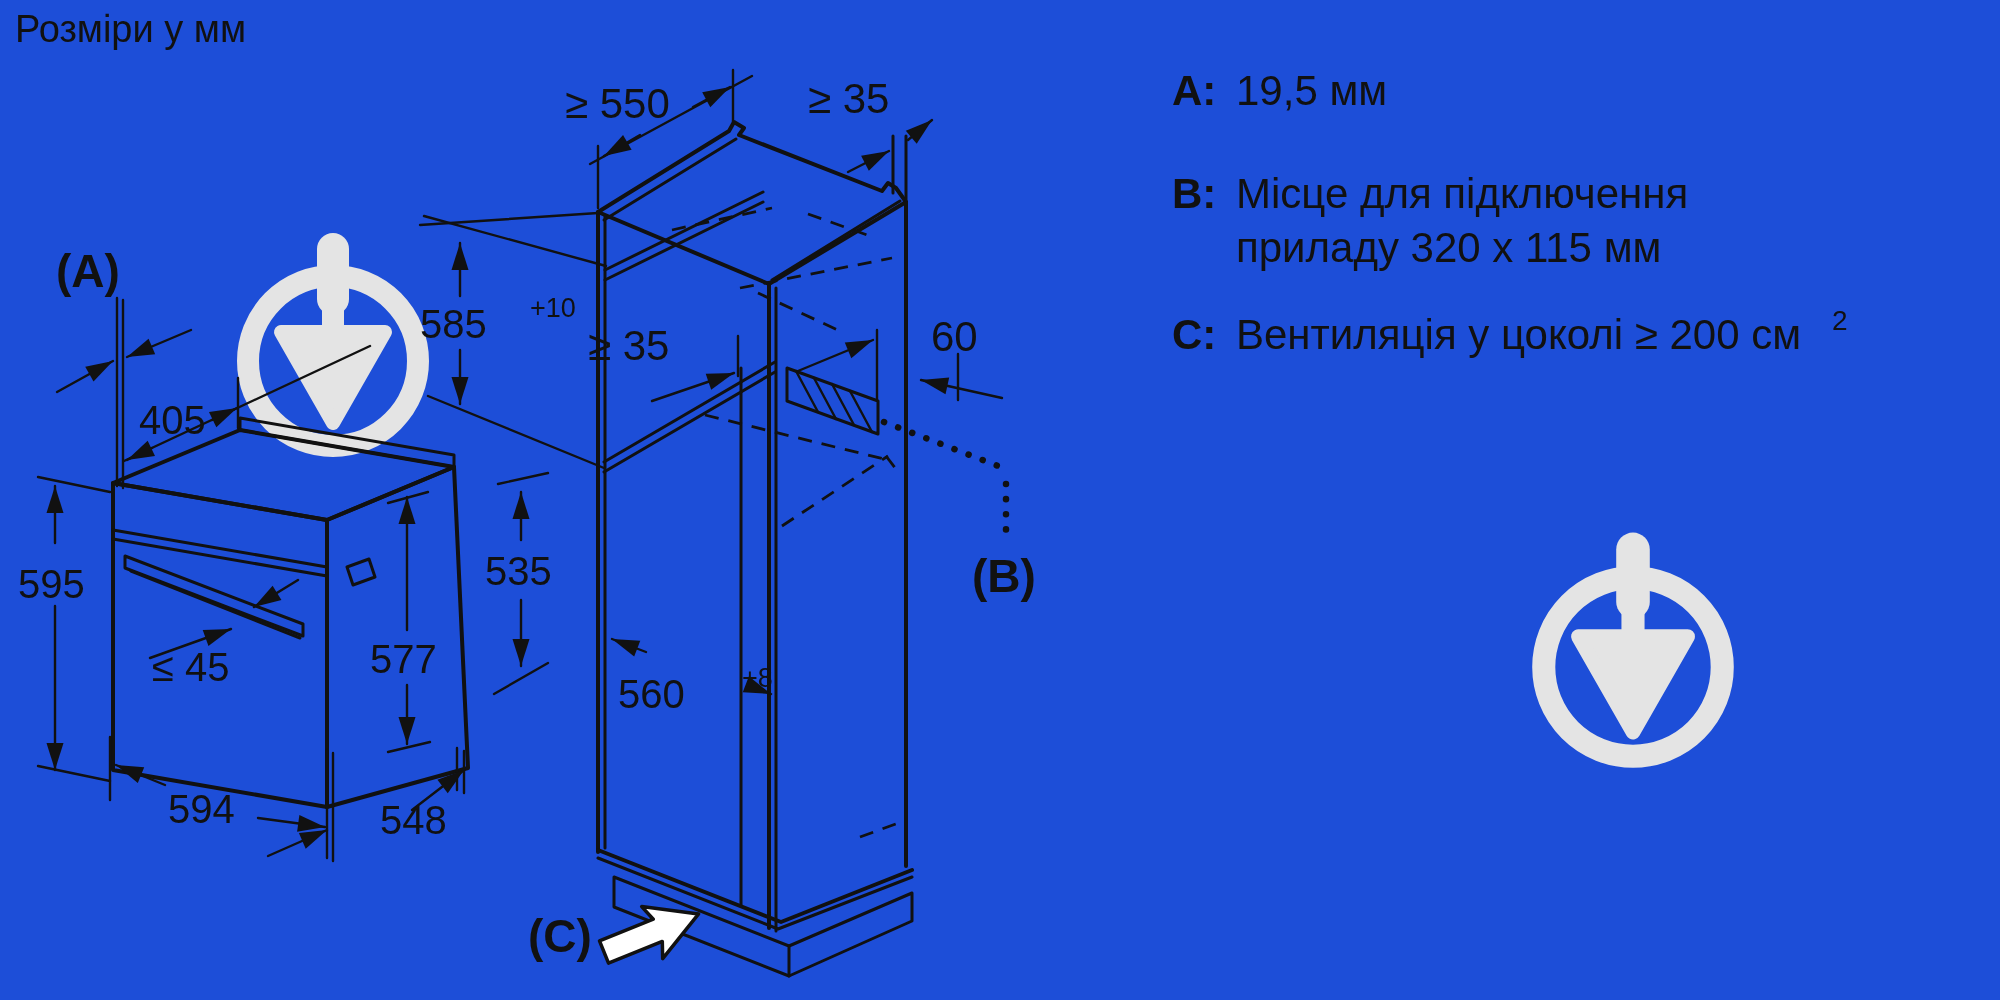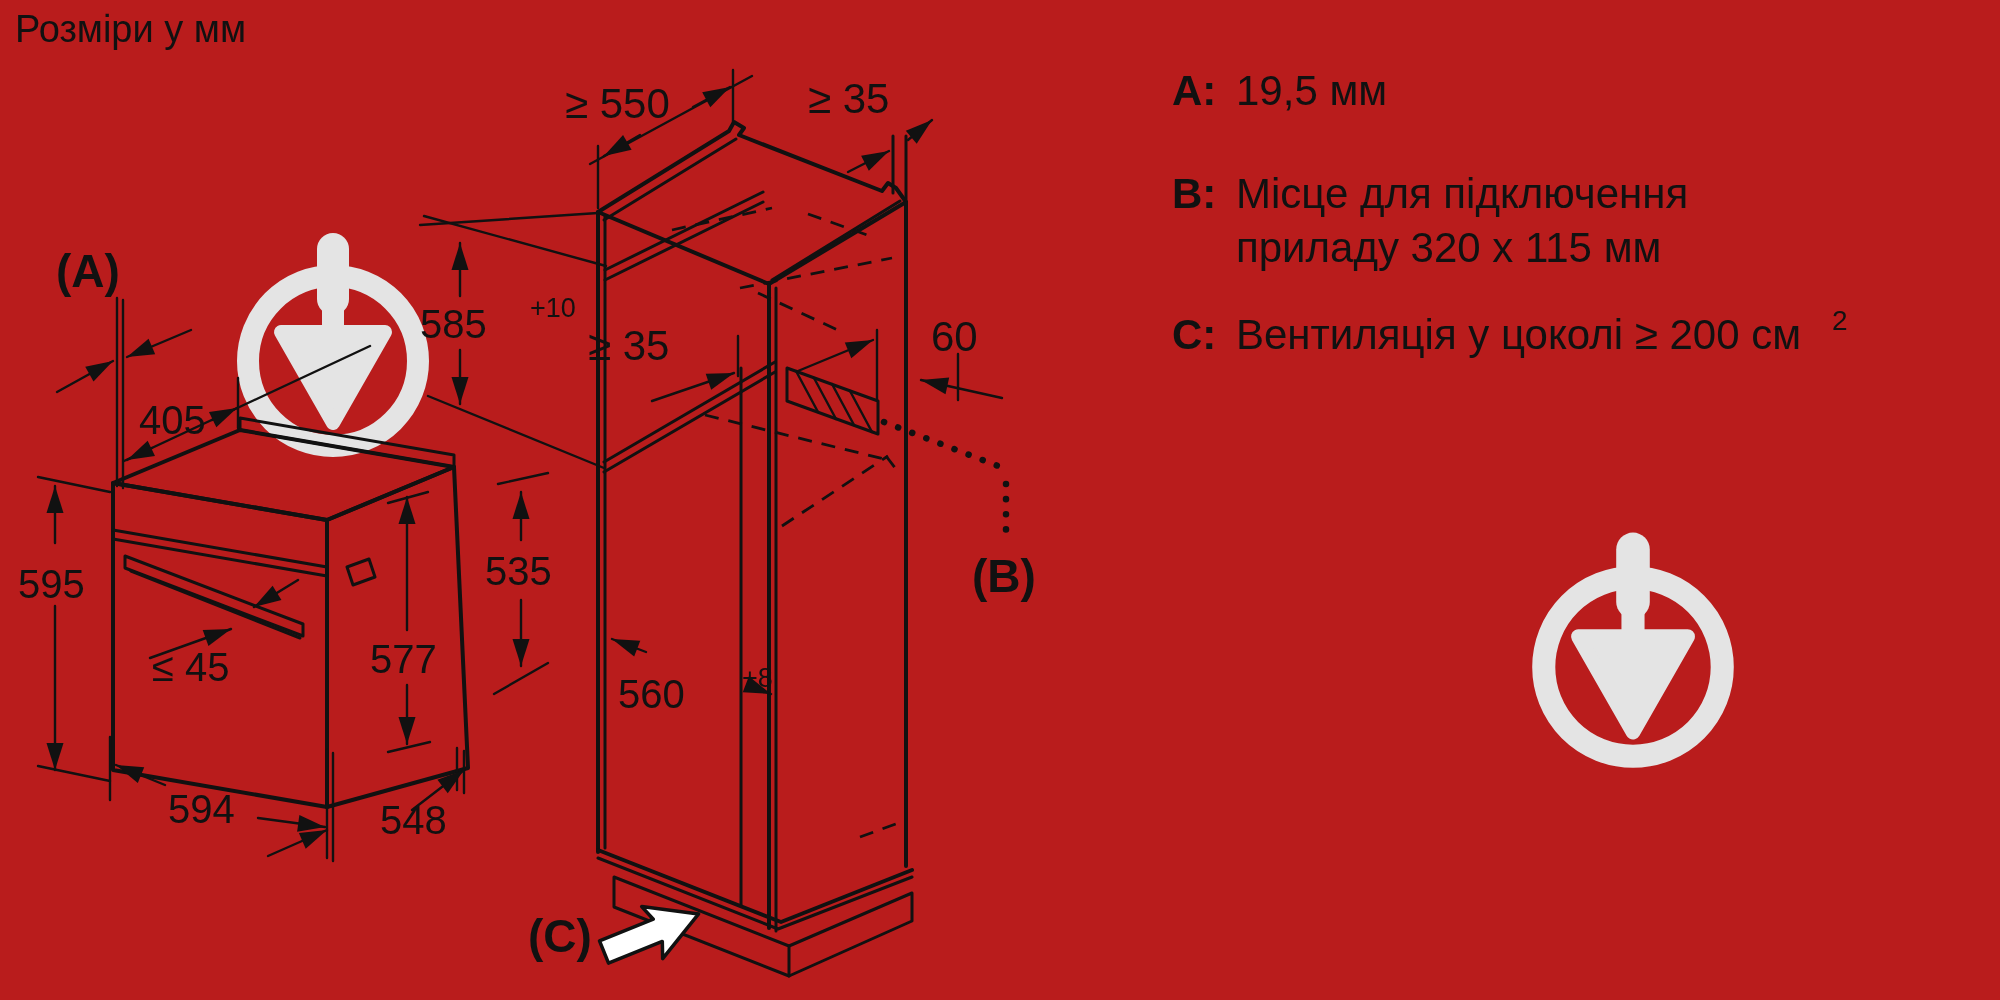--- a/index.html
+++ b/index.html
@@ -1,16 +1,16 @@
 <!DOCTYPE html>
 <html><head>
 <meta charset="utf-8">
 <style>
   html,body{margin:0;padding:0;background:#fff;}
-  .canvas{position:relative;width:2000px;height:1000px;background:#b91c1c;overflow:hidden;
+  .canvas{position:relative;width:2000px;height:1000px;background:#1d4ed8;overflow:hidden;
           font-family:"Liberation Sans", sans-serif;}
   svg text{fill:#111111;font-family:"Liberation Sans", sans-serif;}
   .t38{font-size:38px;}
   .t40{font-size:40px;}
   .t27{font-size:27px;}
   .t46b{font-size:46px;font-weight:bold;}
   .t42{font-size:42px;}
   .t42b{font-size:42px;font-weight:bold;}
   .t28{font-size:28px;}
   .ln{stroke:#111111;stroke-width:4;fill:none;stroke-linejoin:round;stroke-linecap:round;}

